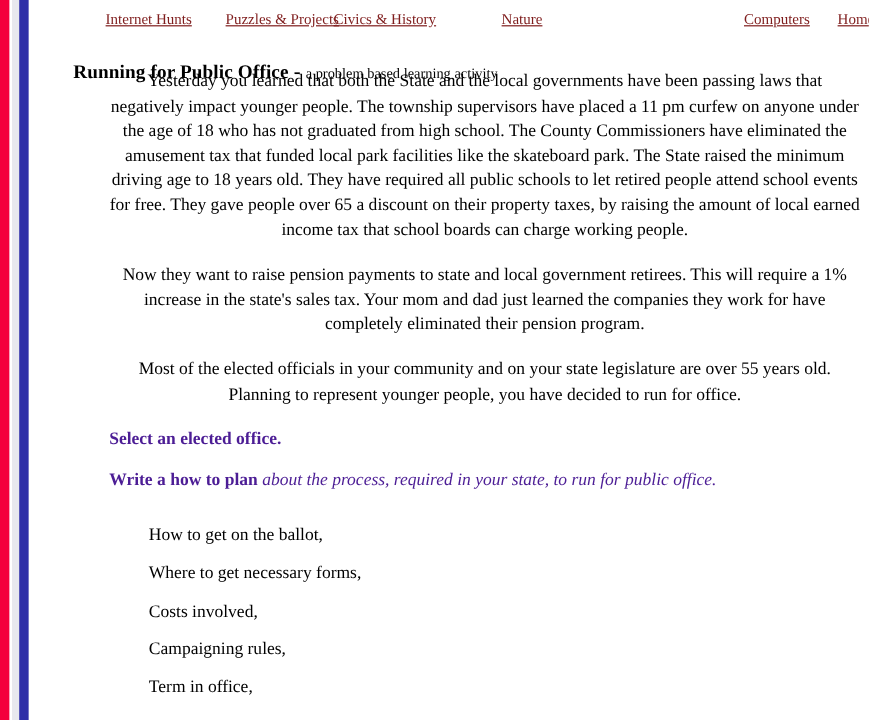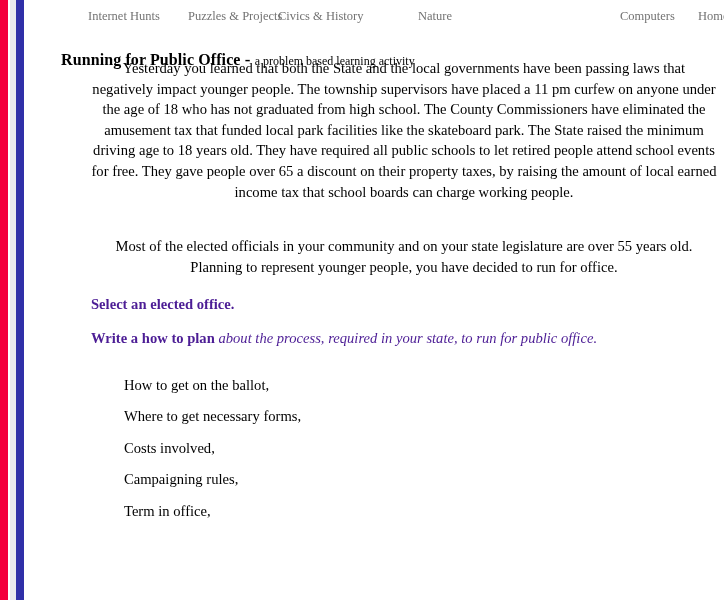--- a/index.html
+++ b/index.html
@@ -48,21 +48,22 @@
     height: 28px;
     padding-top: 9px;
     box-sizing: border-box;
     white-space: nowrap;
   }
   .nav-link {
     position: absolute;
     top: 9px;
     font-family: "Liberation Serif", "DejaVu Serif", serif;
     font-size: 12.5px;
-    color: #737373;
+    color: #7f1d1d;
+    text-decoration: underline;
     cursor: pointer;
     line-height: 14px;
   }
 
   
   #title-line {
     margin: 0;
     padding: 0;
     position: absolute;
     left: 35px;
@@ -146,20 +147,21 @@
 
   <h1 id="title-line">
     <span id="title-main">Running for Public Office</span><span id="title-dash"> - </span><span id="title-sub">a problem based learning activity</span>
   </h1>
 
   <div id="content">
 
     <p class="para">Yesterday you learned that both the State and the local governments have been passing laws that negatively impact younger people. The township supervisors have placed a 11 pm curfew on anyone under the age of 18 who has not graduated from high school. The County Commissioners have eliminated the amusement tax that funded local park facilities like the skateboard park. The State raised the minimum driving age to 18 years old. They have required all public schools to let retired people attend school events for free. They gave people over 65 a discount on their property taxes, by raising the amount of local earned income tax that school boards can charge working people.</p>
     <div class="gap-lg"></div>
 
+    <p class="para">Now they want to raise pension payments to state and local government retirees. This will require a 1% increase in the state's sales tax. Your mom and dad just learned the companies they work for have completely eliminated their pension program.</p>
     <div class="gap-lg"></div>
 
     <p class="para">Most of the elected officials in your community and on your state legislature are over 55 years old. Planning to represent younger people, you have decided to run for office.</p>
     <div class="gap-lg"></div>
 
     <div class="bold-line">Select an elected office.</div>
     <div class="gap-md"></div>
 
     <div class="bold-line"><span>Write a how to plan</span><span class="normal"> about the process, required in your state, to run for public office.</span></div>
     <div class="gap-md"></div>

